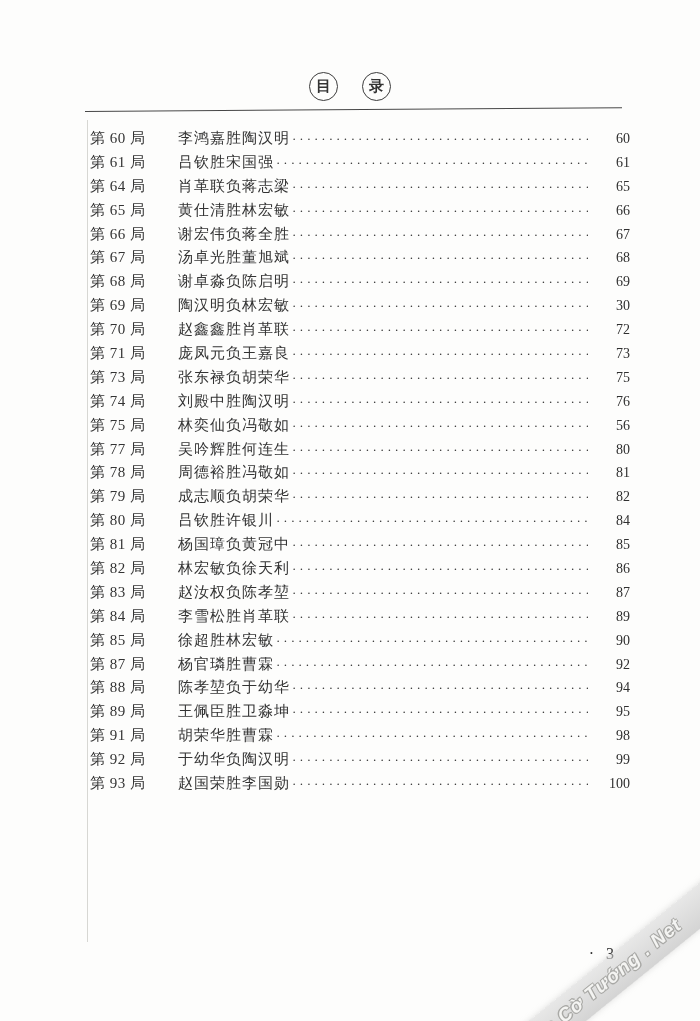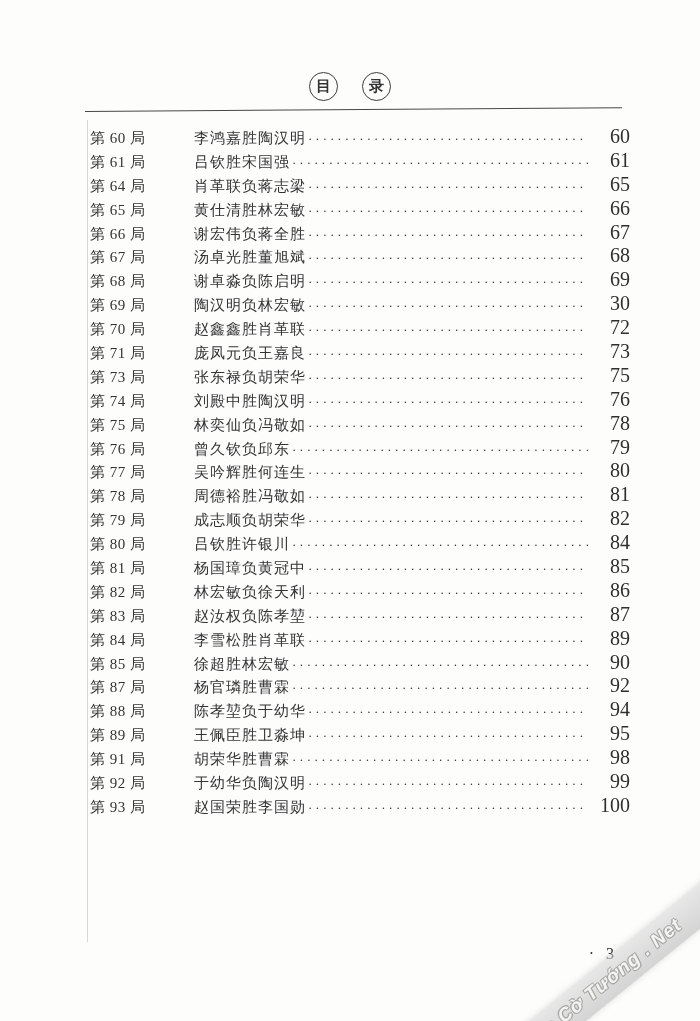--- a/index.html
+++ b/index.html
@@ -31,29 +31,29 @@
   }
   
   .toc{
     position:absolute;left:90px;top:121px;width:540px;
   }
   .row{
     display:flex;align-items:baseline;height:23.9px;
     font-size:15px;color:#333;white-space:nowrap;
   }
   .lbl{flex:0 0 72px;letter-spacing:.5px;margin-top:8px;}
-  .ttl{flex:0 0 auto;margin-left:32px;letter-spacing:1px;}
+  .ttl{flex:0 0 auto;margin-left:16px;letter-spacing:1px;}
   .dots{
     flex:1 1 auto;overflow:hidden;margin:0 6px 0 2px;
     color:#3a3a3a;font-size:13px;letter-spacing:3px;
   }
   .dots::after{
     content:"·······································································································";
   }
-  .pg{flex:0 0 36px;text-align:right;font-size:20px;color:#2f2f2f;}
+  .pg{flex:0 0 36px;text-align:right;font-size:14px;color:#2f2f2f;}
   
   .folio{
     position:absolute;right:82px;bottom:58px;
     font-size:16px;color:#333;letter-spacing:4px;
   }
   
   .watermark{
     position:absolute;right:-62px;bottom:18px;
     width:320px;height:36px;
     background:linear-gradient(180deg,rgba(214,214,214,.55),rgba(198,198,198,.75));
@@ -171,29 +171,23 @@
       <span class="lbl">第 74 局</span>
       <span class="ttl">刘殿中胜陶汉明</span>
       <span class="dots"></span>
       <span class="pg">76</span>
     </div>
 
     <div class="row">
       <span class="lbl">第 75 局</span>
       <span class="ttl">林奕仙负冯敬如</span>
       <span class="dots"></span>
-      <span class="pg">78</span>
-    </div>
-
-    <div class="row">
-      <span class="lbl">第 76 局</span>
-      <span class="ttl">曾久钦负邱东</span>
-      <span class="dots"></span>
-      <span class="pg">79</span>
-    </div>
+      <span class="pg">56</span>
+    </div>
+
 
     <div class="row">
       <span class="lbl">第 77 局</span>
       <span class="ttl">吴吟辉胜何连生</span>
       <span class="dots"></span>
       <span class="pg">80</span>
     </div>
 
     <div class="row">
       <span class="lbl">第 78 局</span>

